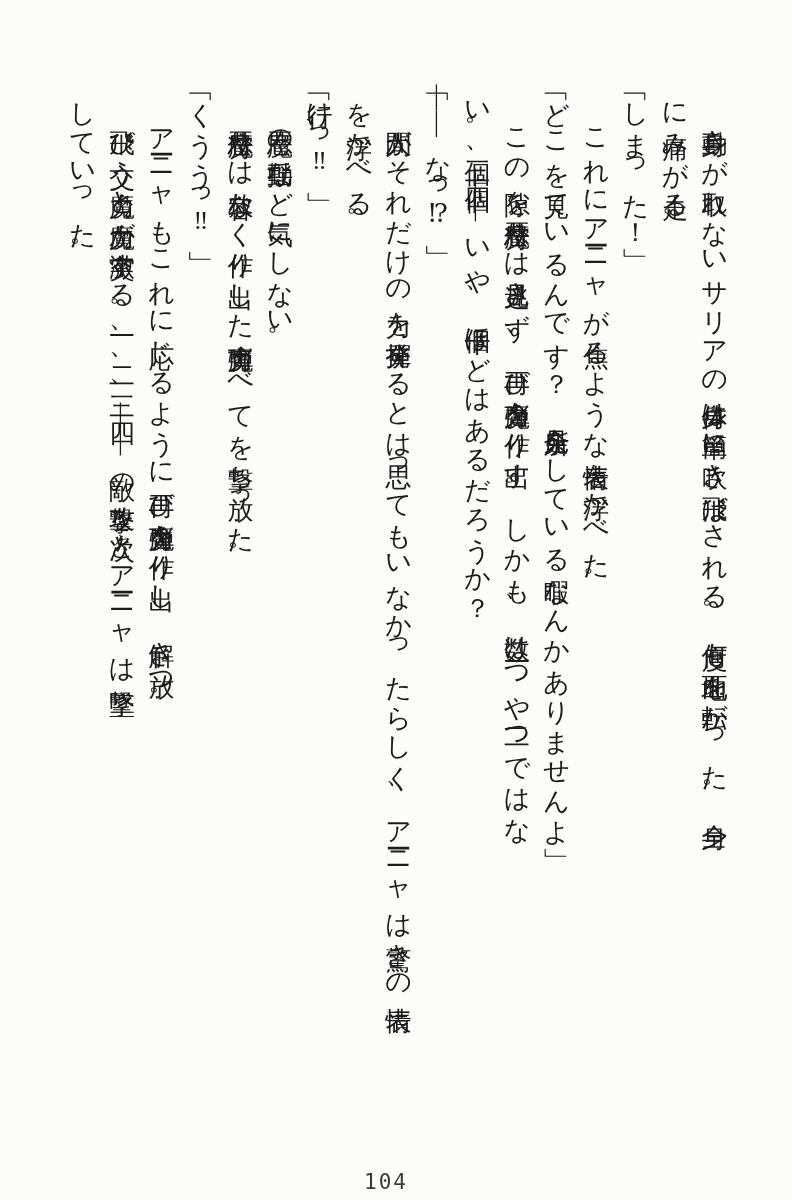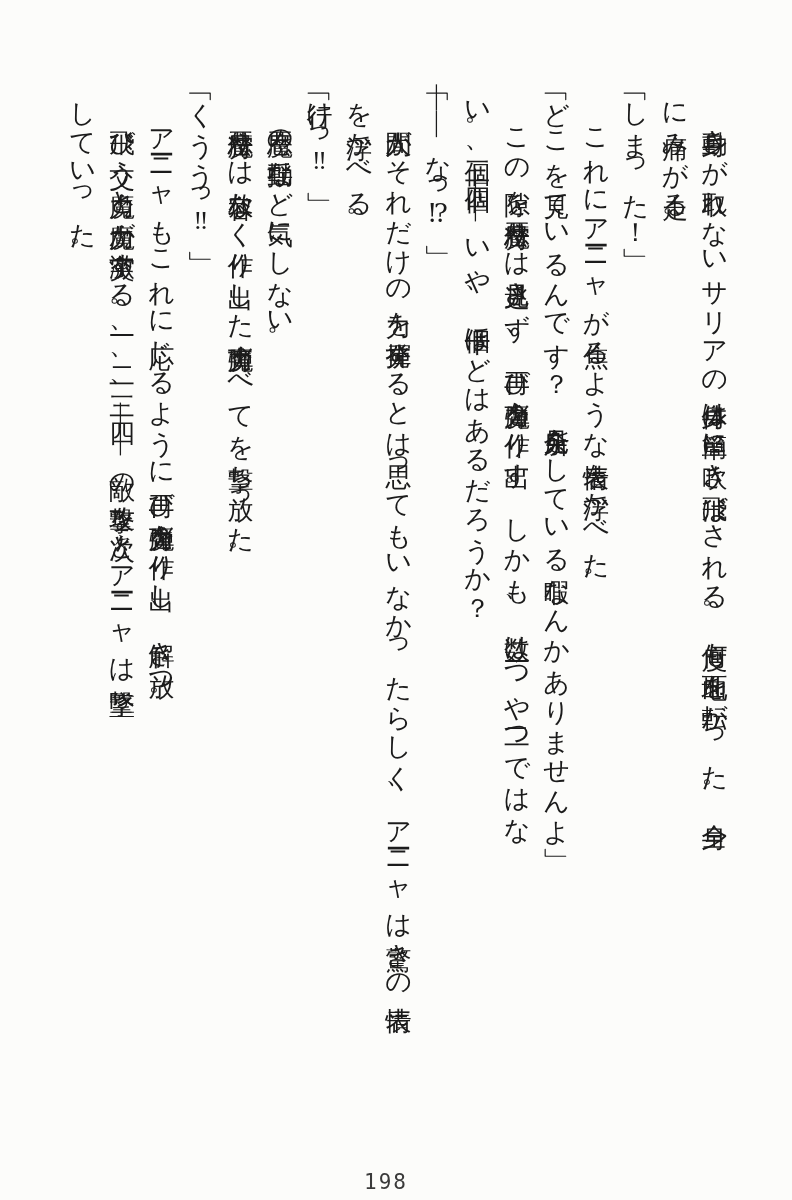--- a/index.html
+++ b/index.html
@@ -71,14 +71,14 @@
       <div class="text-line indent">人間がそれだけの力を発揮するとは思ってもいなかったらしく、アーニャは驚きの表情</div>
       <div class="text-line">を浮かべる。</div>
       <div class="text-line">「行けっ‼」</div>
       <div class="text-line indent">悪魔の動揺など気にしない。</div>
       <div class="text-line indent">悪魔狩りは容赦なく作り出した魔力弾すべてを撃ち放った。</div>
       <div class="text-line">「くううっ‼」</div>
       <div class="text-line indent">アーニャもこれに応じるように再び魔力弾を作り出し、解き放つ。</div>
       <div class="text-line indent">飛び交う魔力と魔力が激突する。一、二、三、四——敵の攻撃を次々とアーニャは撃墜</div>
       <div class="text-line">していった。</div>
     </div>
-  <div class="page-number">198</div>
+  <div class="page-number">104</div>
 </div>
 
 </body></html>

